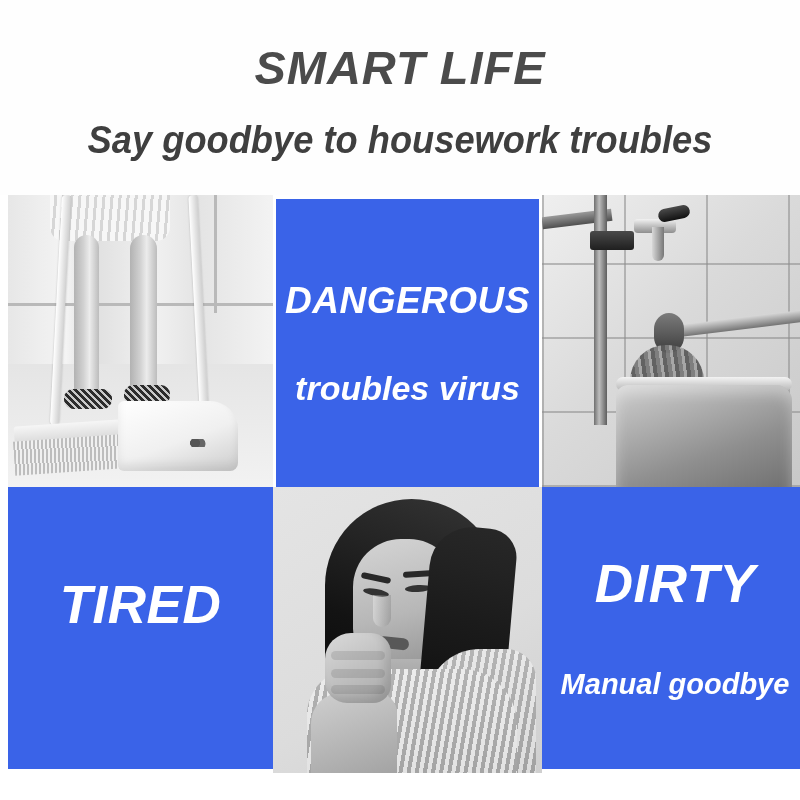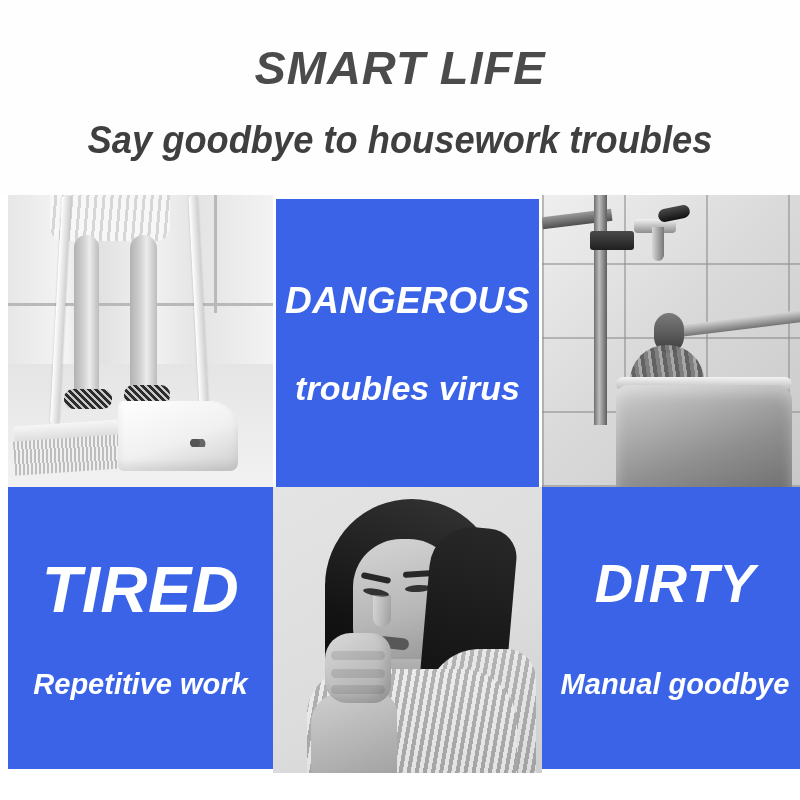--- a/index.html
+++ b/index.html
@@ -100,21 +100,21 @@
     font-style: italic;
     line-height: 1;
     text-align: center;
   }
 
   
   .panel-danger .headline { font-size: 37px; margin-bottom: 52px; }
   .panel-danger .subline  { font-size: 34px; }
 
   
-  .panel-tired .headline { font-size: 65px; margin-bottom: 48px; }
+  .panel-tired .headline { font-size: 53px; margin-bottom: 48px; }
   .panel-tired .subline  { font-size: 29px; }
 
   
   .panel-dirty .headline { font-size: 53px; margin-bottom: 48px; }
   .panel-dirty .subline  { font-size: 29px; }
 
   
   .photo {
     width: 100%;
     height: 100%;
@@ -361,21 +361,20 @@
         <div class="mopstick"></div>
         <div class="mopcollar"></div>
         <div class="mophead"></div>
         <div class="sink-rim"></div>
         <div class="sink"></div>
       </div>
     </div>
 
     <div class="cell cell-blue inset-bottom panel-tired" style="background: rgb(58, 99, 232);">
       <div class="headline">TIRED</div>
-      <div class="subline">Repetitive work</div>
     </div>
 
     <div class="cell">
       <div class="photo ph-cough">
         <div class="hair-back"></div>
         <div class="face"></div>
         <div class="brow brow-l"></div>
         <div class="brow brow-r"></div>
         <div class="eye eye-l"></div>
         <div class="eye eye-r"></div>

